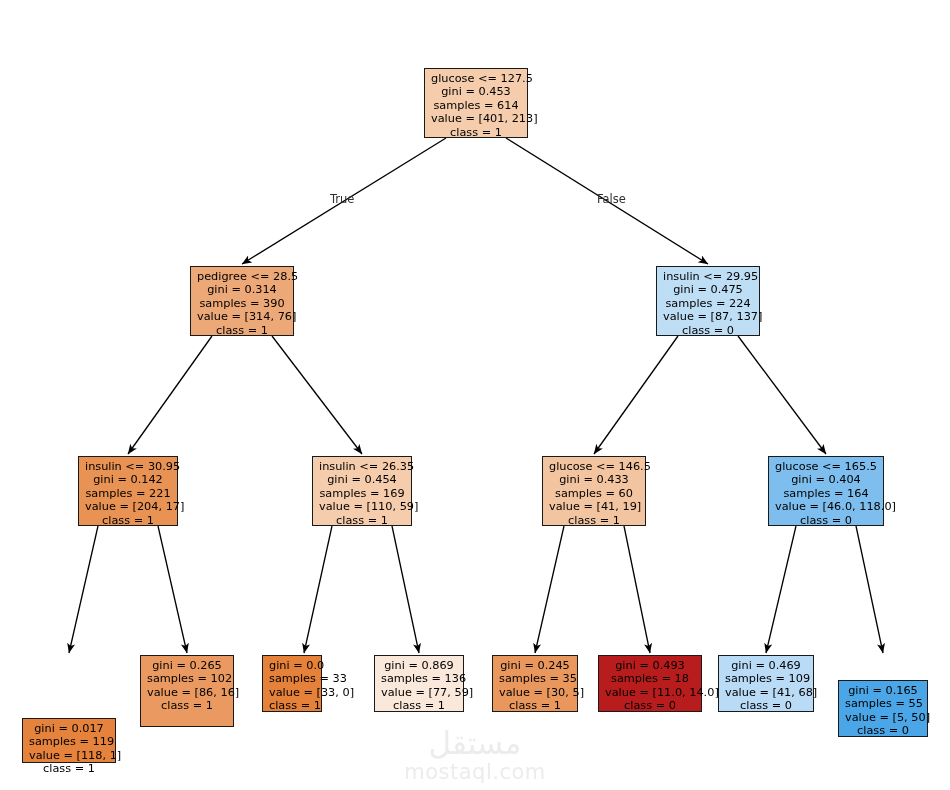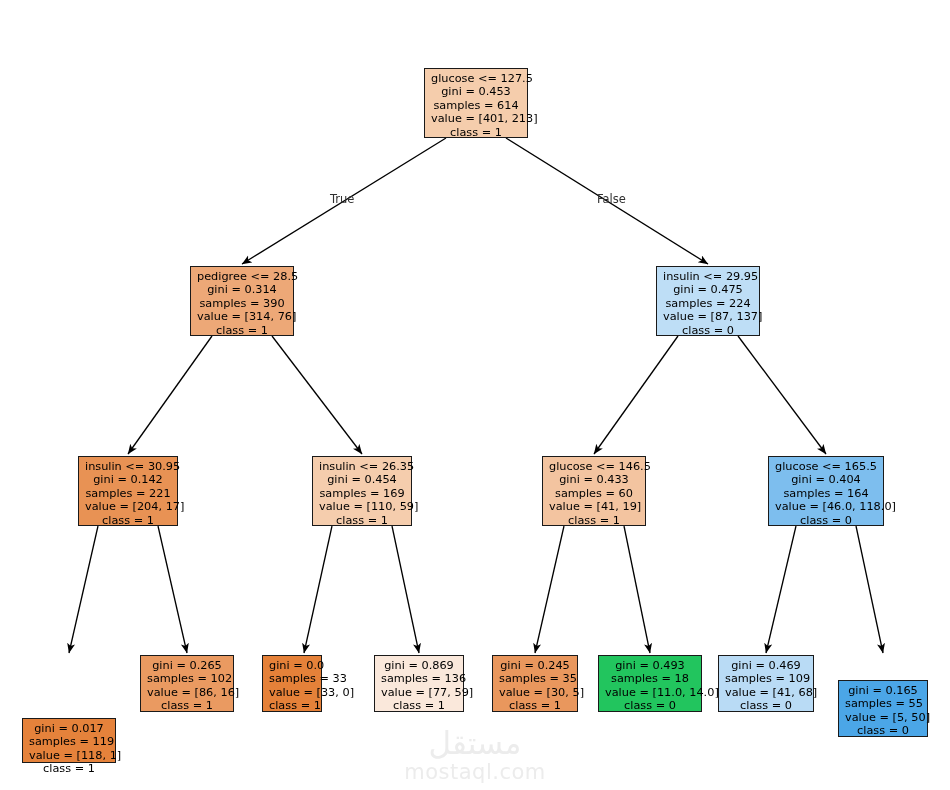--- a/index.html
+++ b/index.html
@@ -147,21 +147,21 @@
         <span class="ln">samples = 164</span>
         <span class="ln">value = [46.0, 118.0]</span>
         <span class="ln">class = 0</span>
       </div>
       <div class="node" style="left: 22px; top: 670px; width: 94px; height: 45px; background: rgb(229, 130, 59); margin-top: 48px;">
         <span class="ln">gini = 0.017</span>
         <span class="ln">samples = 119</span>
         <span class="ln">value = [118, 1]</span>
         <span class="ln">class = 1</span>
       </div>
-      <div class="node" style="left: 140px; top: 655px; width: 94px; height: 57px; background: rgb(234, 154, 97);">
+      <div class="node" style="left: 140px; top: 655px; width: 94px; height: 72px; background: rgb(234, 154, 97);">
         <span class="ln">gini = 0.265</span>
         <span class="ln">samples = 102</span>
         <span class="ln">value = [86, 16]</span>
         <span class="ln">class = 1</span>
       </div>
       <div class="node" style="left: 262px; top: 655px; width: 60px; height: 57px; background: rgb(229, 129, 57);">
         <span class="ln">gini = 0.0</span>
         <span class="ln">samples = 33</span>
         <span class="ln">value = [33, 0]</span>
         <span class="ln">class = 1</span>
@@ -171,21 +171,21 @@
         <span class="ln">samples = 136</span>
         <span class="ln">value = [77, 59]</span>
         <span class="ln">class = 1</span>
       </div>
       <div class="node" style="left: 492px; top: 655px; width: 86px; height: 57px; background: rgb(233, 151, 93);">
         <span class="ln">gini = 0.245</span>
         <span class="ln">samples = 35</span>
         <span class="ln">value = [30, 5]</span>
         <span class="ln">class = 1</span>
       </div>
-      <div class="node" style="left: 598px; top: 655px; width: 104px; height: 57px; background: #22c55e;">
+      <div class="node" style="left: 598px; top: 655px; width: 104px; height: 57px; background: #b91c1c;">
         <span class="ln">gini = 0.493</span>
         <span class="ln">samples = 18</span>
         <span class="ln">value = [11.0, 14.0]</span>
         <span class="ln">class = 0</span>
       </div>
       <div class="node" style="left: 718px; top: 655px; width: 96px; height: 57px; background: rgb(185, 219, 245);">
         <span class="ln">gini = 0.469</span>
         <span class="ln">samples = 109</span>
         <span class="ln">value = [41, 68]</span>
         <span class="ln">class = 0</span>

